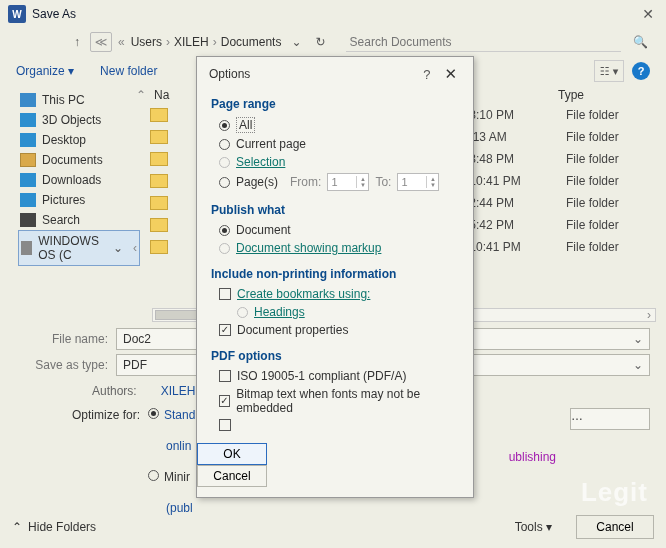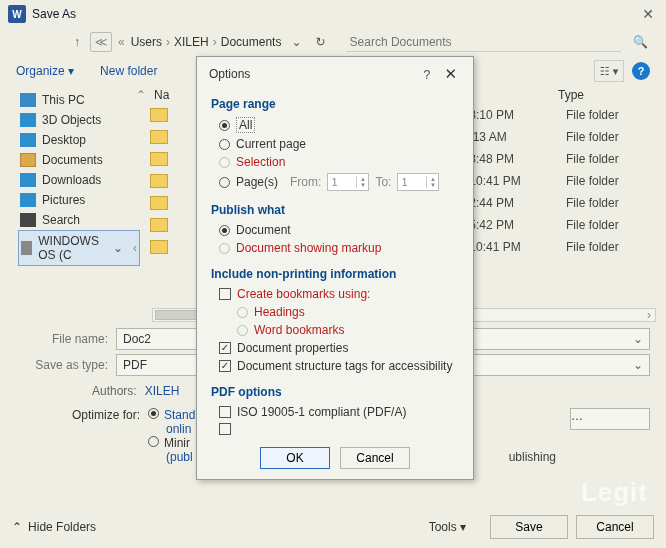--- a/index.html
+++ b/index.html
@@ -69,24 +69,24 @@
   .rowscroll .arr{position:absolute; top:0; width:14px; height:12px; display:flex;align-items:center;justify-content:center;color:#888;}
   .rowscroll .arr.l{left:-1px;}
   .rowscroll .arr.r{right:-1px;}
 
   
   .form { padding:8px 16px 0 16px; }
   .frow { display:flex; align-items:center; margin:4px 0; }
   .frow .flabel { width:100px; text-align:right; padding-right:8px; color:#737373; }
   .frow .finput { flex:1; height:22px; border:1px solid #b5b5ac; background:#f6f6f0; padding:0 6px; display:flex; align-items:center; justify-content:space-between; }
   .frow .finput .dd { color:#666; }
-  .authorsrow { padding-left:76px; color:#666; display:flex; gap:8px; margin-top:8px;align-items:flex-end;}
+  .authorsrow { padding-left:76px; color:#666; display:flex; gap:24px; margin-top:8px;align-items:flex-end;}
   .authorsrow .aval { color:#1a4f9c; }
   .optrow { padding-left:56px; margin-top:10px; display:flex; align-items:flex-start; gap:8px; }
-  .optrow .optgrp { display:flex; flex-direction:column; gap:0; }
+  .optrow .optgrp { display:flex; flex-direction:column; gap:17px; }
   .optrow label { display:flex; align-items:flex-start; gap:5px; color:#333; }
   .optrow .sub { color:#1a4f9c; margin-left:18px; }
   .optbtn { margin-left:auto; width:80px; height:22px; border:1px solid #b5b5ac; background:#f6f6f0; }
 
   
   .bottombar { position:absolute; bottom:6px; left:0; right:0; height:30px; display:flex; align-items:center; padding:0 12px; }
   .hidefolders { display:flex; align-items:center; gap:6px; color:#333; }
   .bottombar .spacer { flex:1; }
   .toolsbtn { color:#333; margin-right:16px; }
   .btn { width:78px; height:24px; border:1px solid #b5b5ac; background:#eeeee4; margin-left:8px; }
@@ -96,25 +96,25 @@
 
   
   .dialog { position:absolute; left:196px; top:56px; width:278px; background:#f4f4ee; border:1px solid #999; box-shadow:2px 2px 6px rgba(0,0,0,0.25); padding-bottom:10px; }
   .dlg-title { display:flex; align-items:center; padding:8px 12px 6px 12px; }
   .dlg-title .t { flex:1; color:#333; }
   .dlg-title .q { color:#555; padding:0 10px; font-size:13px;}
   .dlg-title .x { color:#333; font-size:15px; padding:0 4px;}
   .section { padding:2px 14px; }
   .sec-title { color:#0a4a8a; margin:6px 0 4px 0;font-weight:bold; }
   .optline { display:flex; align-items:center; gap:6px; padding:2px 0 2px 8px; color:#333; }
-  .optline.disabled { color:#b91c1c; }
+  .optline.disabled { color:#0f766e;text-decoration:underline; }
   .spin { display:inline-flex; align-items:center; border:1px solid #bbb; height:18px; background:#fff;}
   .spin input { width:28px; border:none; padding:0 3px; font-size:11px; color:#888;}
   .spin .sp { width:12px; display:flex; flex-direction:column; font-size:6px; line-height:6px; color:#888; border-left:1px solid #ccc; text-align:center;}
-  .dlg-btns { display:flex; justify-content:center; gap:10px; margin-top:8px; }
+  .dlg-btns { display:flex; justify-content:center; gap:0; margin-top:8px;flex-direction:column; }
   .dlg-btns button { width:70px; height:22px; border:1px solid #2a6bbf; background:#eef4fb; }
   .dlg-btns button.cancel { border:1px solid #b5b5ac; background:#f4f4ee; }
   .chk { width:12px; height:12px; border:1px solid #555; display:inline-flex; align-items:center; justify-content:center; font-size:10px; line-height:10px; }
   .chk.checked::after{ content:"✓"; color:#333; }
   .rad { width:11px; height:11px; border:1px solid #555; border-radius:50%; display:inline-block; position:relative;}
   .rad.on::after{content:""; position:absolute; left:2px; top:2px; width:5px; height:5px; background:#333; border-radius:50%;}
   .rad.dis{ border-color:#bbb;}
   .allbox { border:1px dotted #888; padding:0 2px;}
 </style>
 </head>
@@ -282,32 +282,31 @@
           <span style="color:#1a4f9c">Stand</span>
         </label>
       <span class="sub">onlin</span>
       <label>
           <span class="rad"></span>
           <span>Minir</span>
         </label>
       <span class="sub">(publ</span>
     </div>
     <div class="optbtn">…</div>
-    <span style="color:#404040; position:absolute; right:110px; bottom:84px;">ublishing</span>
+    <span style="color:#a21caf; position:absolute; right:110px; bottom:84px;">ublishing</span>
   </div>
 </div>
 
 <div class="bottombar">
   <div class="hidefolders">
       <span>⌃</span>
       <span>Hide Folders</span>
     </div>
   <div class="spacer"></div>
   <span class="toolsbtn">Tools   ▾</span>
-  <button class="btn">Save</button>
   <button class="btn">Cancel</button>
 </div>
 
 <div class="watermark">Legit</div>
 
 <div class="dialog">
   <div class="dlg-title">
     <span class="t">Options</span>
     <span class="q">?</span>
     <span class="x">✕</span>
@@ -358,39 +357,35 @@
   <div class="section">
     <div class="sec-title">Include non-printing information</div>
     <div class="optline disabled">
         <span class="chk"></span>
         <span>Create bookmarks using:</span>
       </div>
     <div class="optline disabled" style="padding-left:26px">
         <span class="rad dis"></span>
         <span>Headings</span>
       </div>
-    <div class="optline disabled" style="padding-left:26px">
-        <span class="rad dis"></span>
-        <span>Word bookmarks</span>
-      </div>
     <div class="optline">
         <span class="chk checked"></span>
         <span>Document properties</span>
       </div>
-    <div class="optline">
-        <span class="chk checked"></span>
-        <span>Document structure tags for accessibility</span>
-      </div>
   </div>
 
   <div class="section">
     <div class="sec-title">PDF options</div>
     <div class="optline">
         <span class="chk"></span>
         <span>ISO 19005-1 compliant (PDF/A)</span>
+      </div>
+    <div class="optline">
+        <span class="chk checked"></span>
+        <span>Bitmap text when fonts may not be embedded</span>
       </div>
     <div class="optline">
         <span class="chk"></span>
       </div>
   </div>
 
   <div class="dlg-btns">
     <button>OK</button>
     <button class="cancel">Cancel</button>
   </div>

